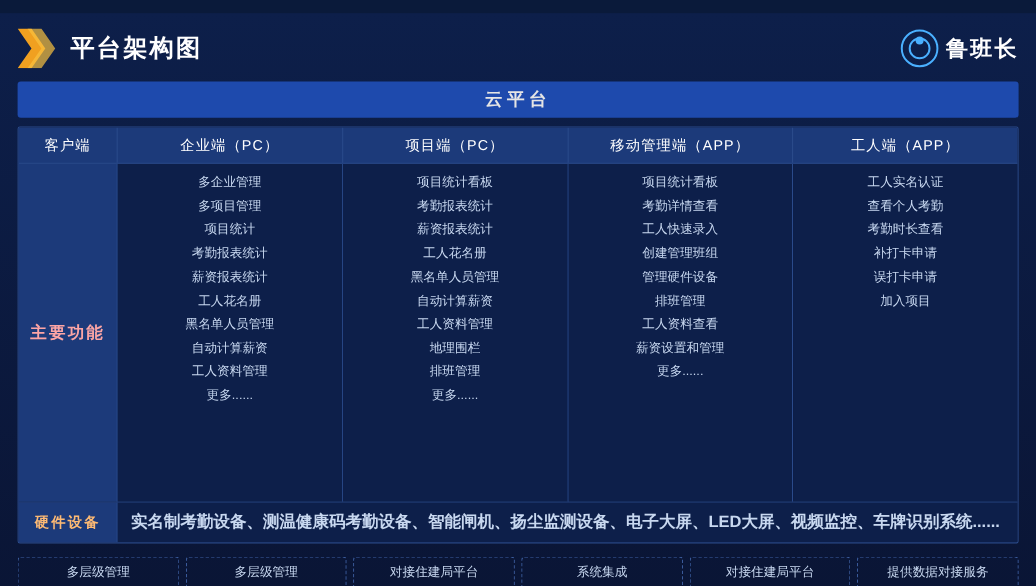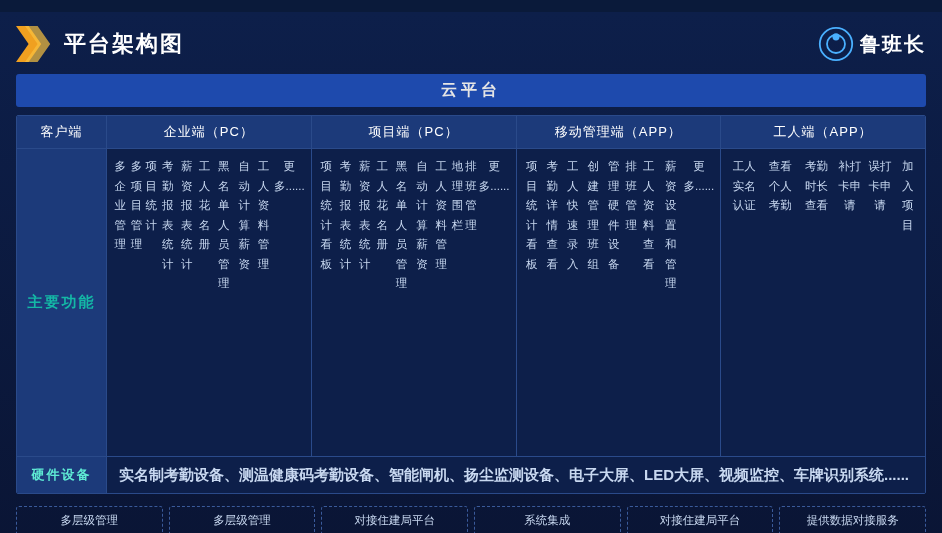--- a/index.html
+++ b/index.html
@@ -110,32 +110,32 @@
 
     
     .row-label {
       flex: 0 0 90px;
       background: #1c3a7a;
       display: flex;
       align-items: center;
       justify-content: center;
       font-size: 15px;
       font-weight: bold;
-      color: #14b8a6;
+      color: #fca5a5;
       border-right: 1px solid #2a4a8a;
       letter-spacing: 2px;
     }
 
     
     .feature-col {
       flex: 1;
       padding: 8px 6px;
       border-right: 1px solid #2a4a8a;
       display: flex;
-      flex-direction: row;
+      flex-direction: column;
       gap: 2px;
       background: #0d1f4a;
     }
     .feature-col:last-child { border-right: none; }
     .feature-item {
       font-size: 11.5px;
       color: #c8d8f0;
       text-align: center;
       line-height: 1.7;
     }
@@ -147,21 +147,21 @@
       min-height: 36px;
     }
     .hardware-label {
       flex: 0 0 90px;
       background: #1c3a7a;
       display: flex;
       align-items: center;
       justify-content: center;
       font-size: 13px;
       font-weight: bold;
-      color: #5eead4;
+      color: #fdba74;
       border-right: 1px solid #2a4a8a;
       letter-spacing: 2px;
     }
     .hardware-content {
       flex: 1;
       background: #0d1f4a;
       display: flex;
       align-items: center;
       padding: 6px 12px;
       font-size: 15px;

